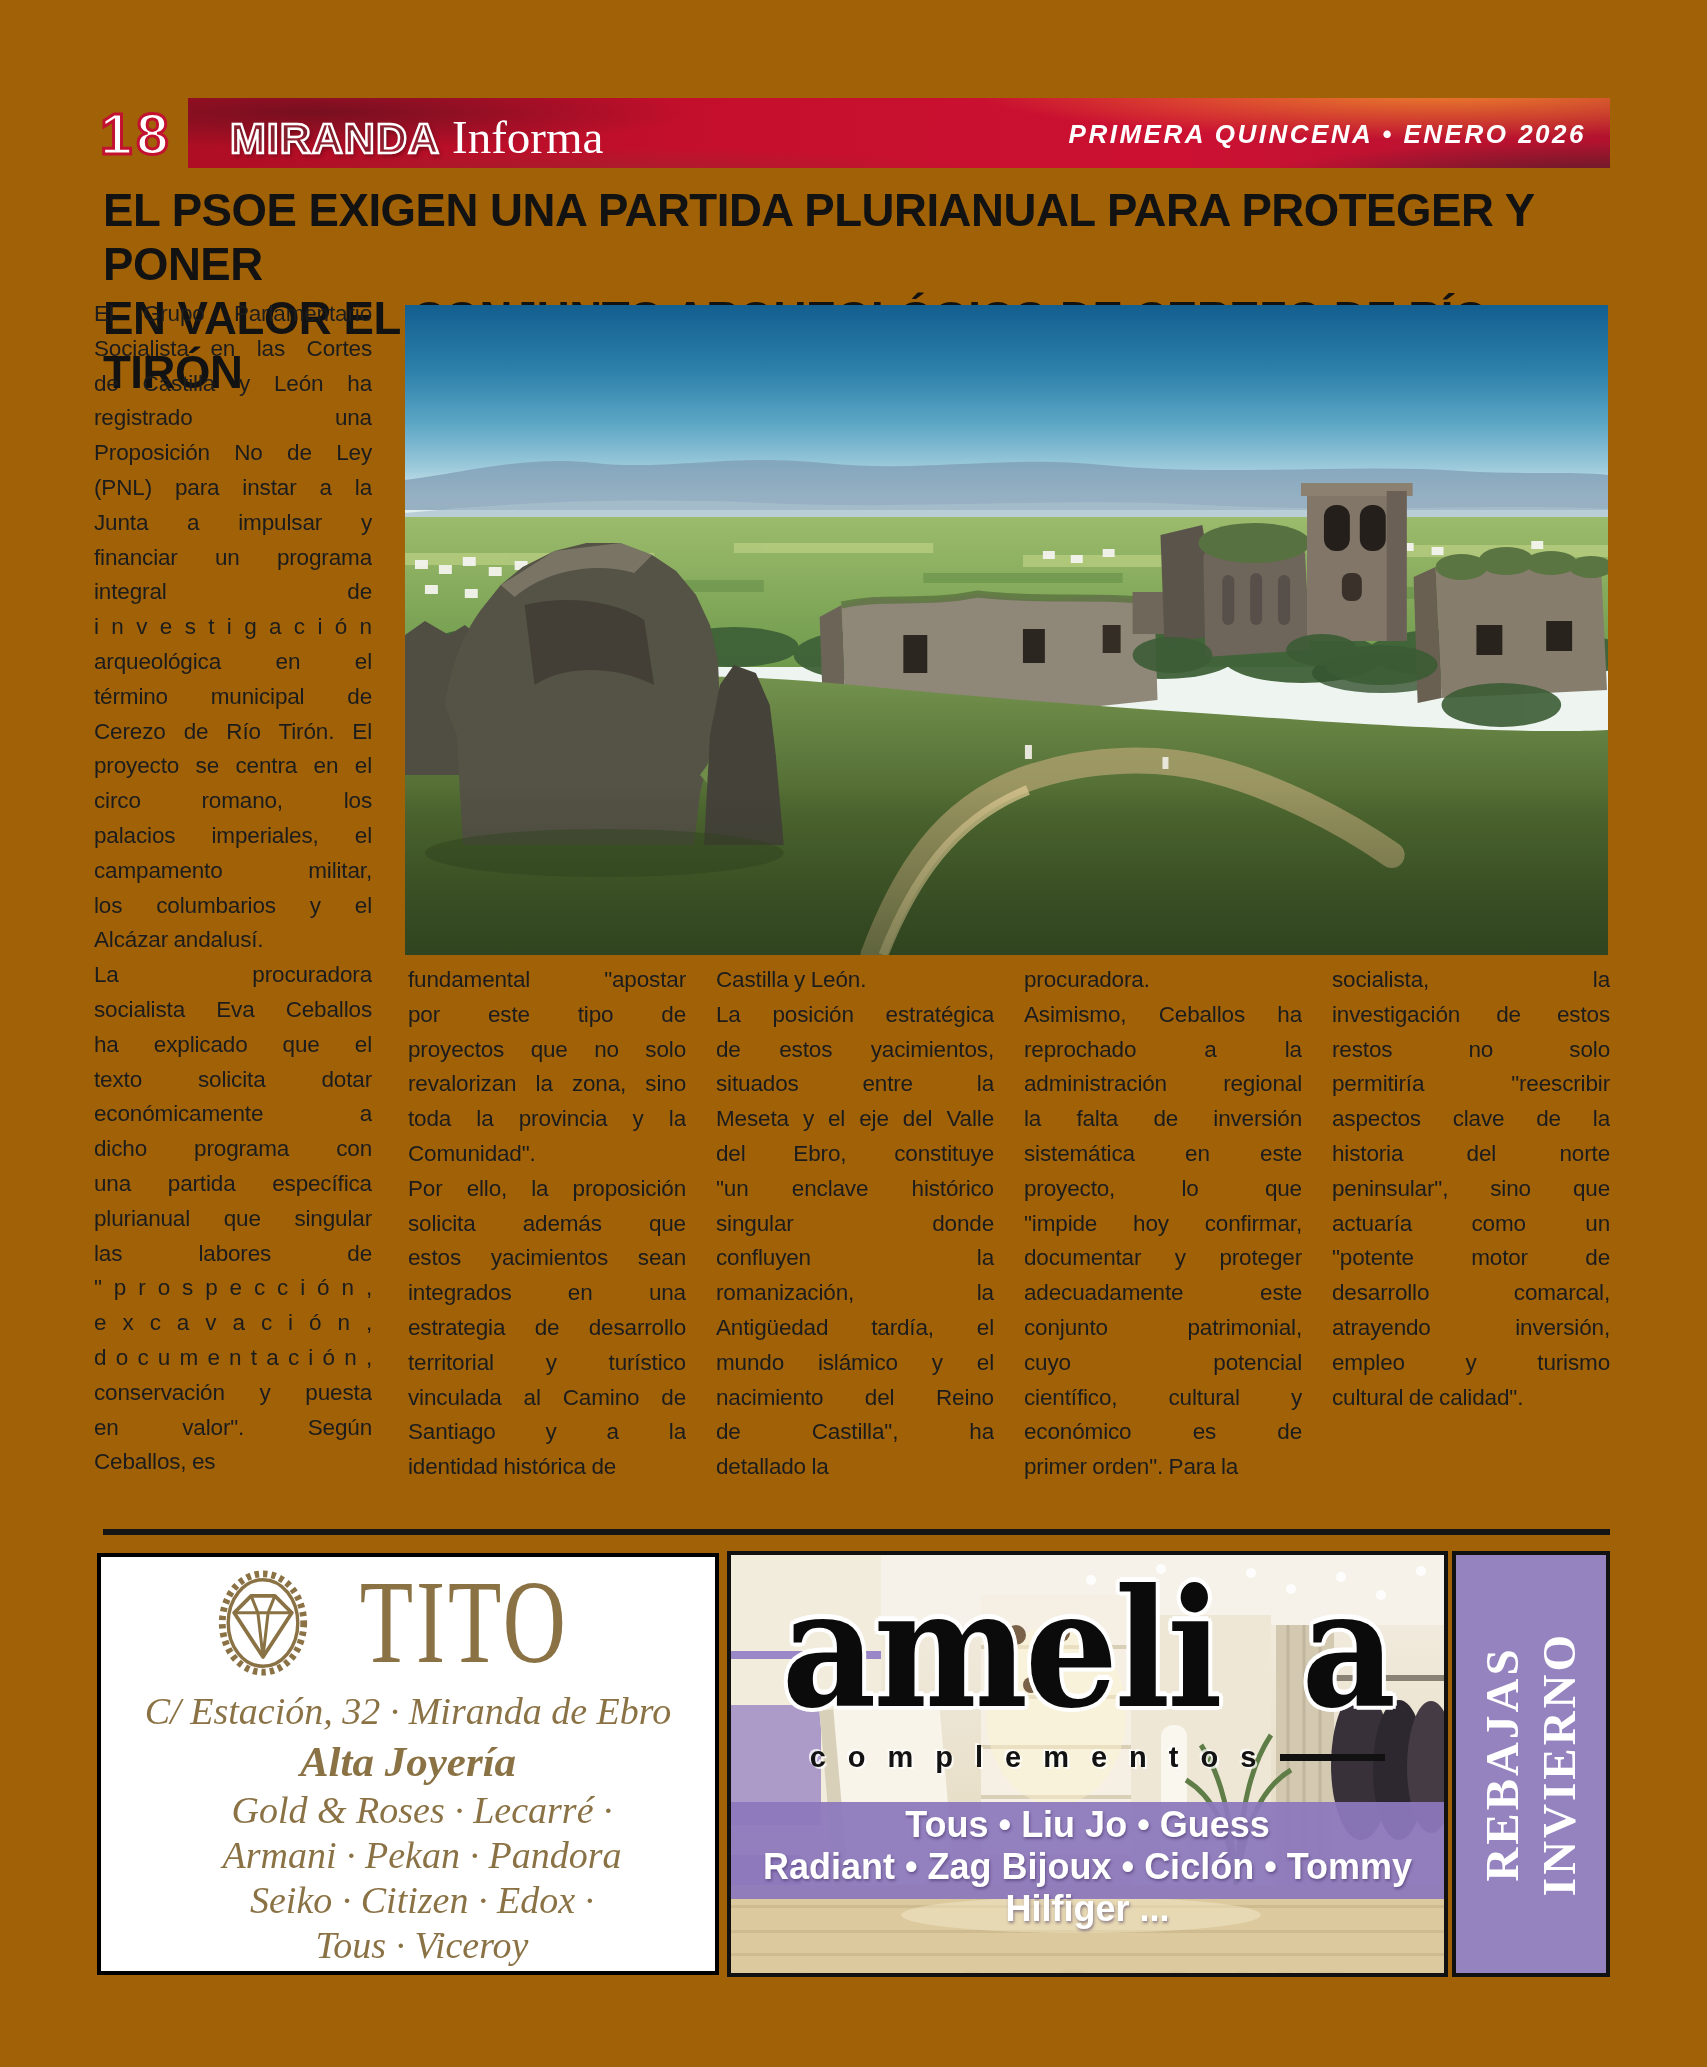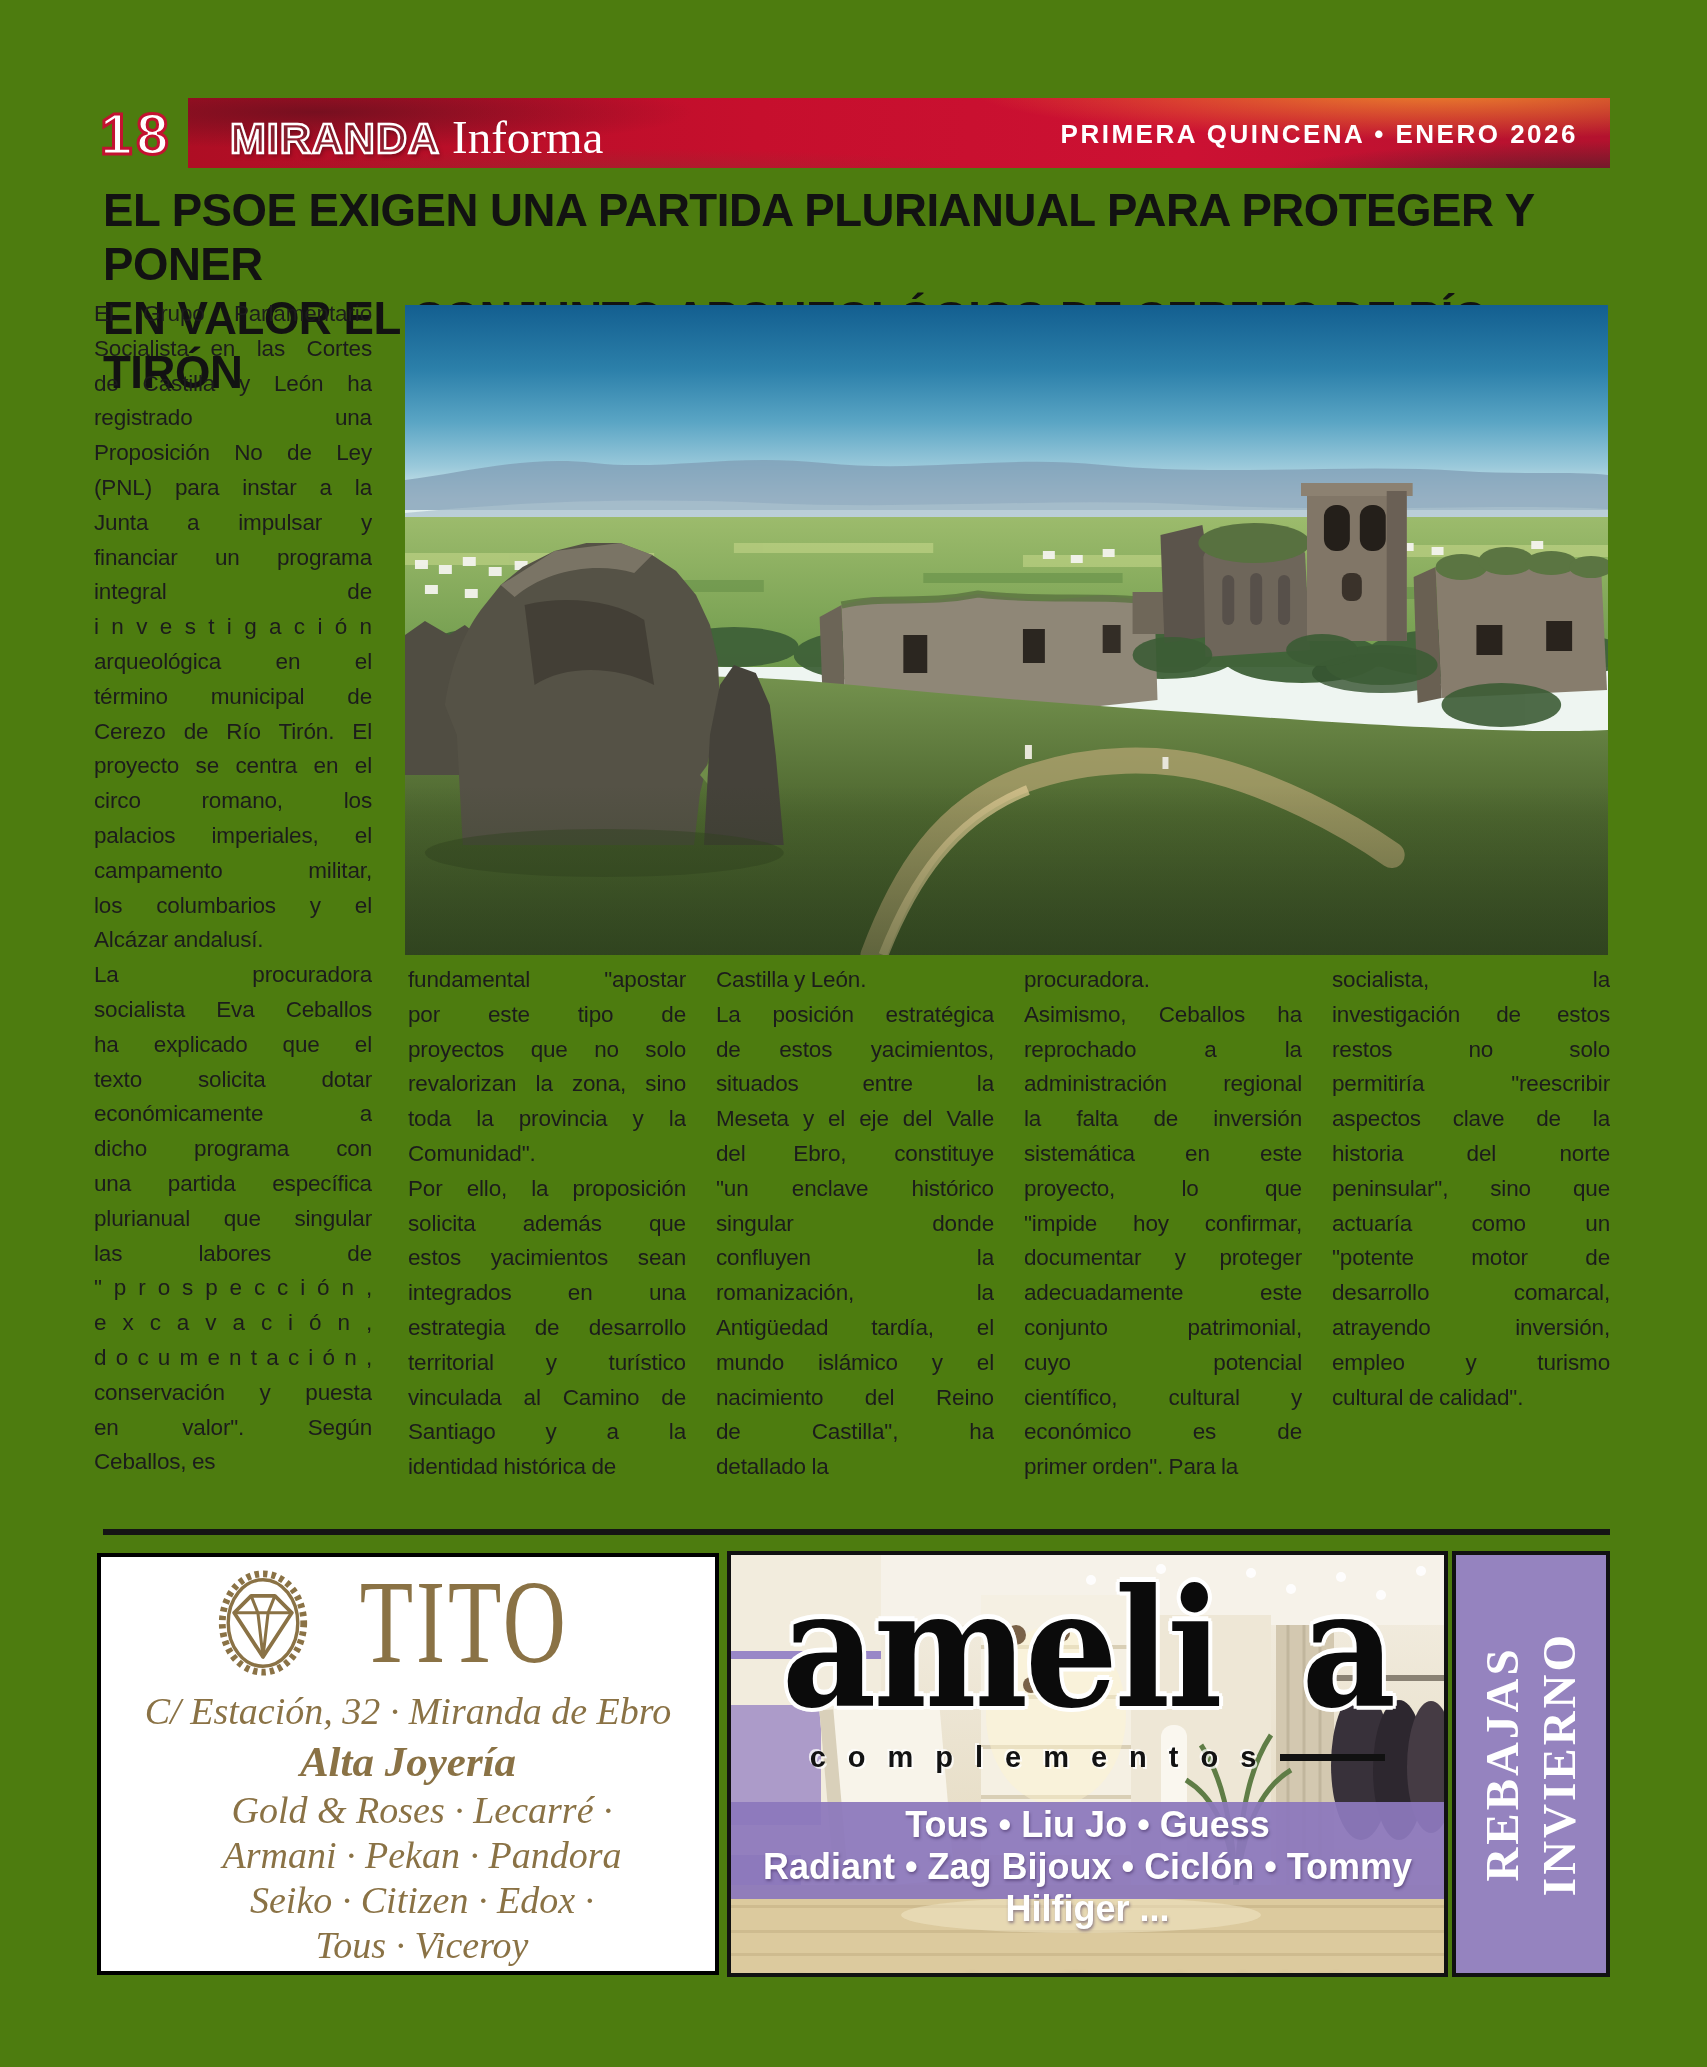--- a/index.html
+++ b/index.html
@@ -1,35 +1,35 @@
 <!DOCTYPE html>
 <html><head>
 <meta charset="utf-8">
 <style>
   html,body{margin:0;padding:0;background:#ffffff;}
-  .page{position:relative;width:1707px;height:2067px;background:#4d7c0f;overflow:hidden;
+  .page{position:relative;width:1707px;height:2067px;background:#a16207;overflow:hidden;
         font-family:"Liberation Sans","DejaVu Sans",sans-serif;}
 
   
   .pageno{position:absolute;left:100px;top:100px;font-size:58px;font-weight:800;
           letter-spacing:4px;color:#fff;-webkit-text-stroke:3px #c31230;}
   .headerbar{position:absolute;left:188px;top:98px;width:1422px;height:70px;
     background:
       radial-gradient(60% 130% at 88% -12%, rgba(240,140,44,.95) 0%, rgba(240,140,44,0) 55%),
       radial-gradient(42% 95% at 100% 118%, rgba(62,32,40,.8) 0%, rgba(62,32,40,0) 60%),
       radial-gradient(38% 75% at 9% 20%, rgba(86,16,28,.65) 0%, rgba(86,16,28,0) 70%),
       radial-gradient(45% 60% at 30% 108%, rgba(120,60,50,.35) 0%, rgba(120,60,50,0) 60%),
       linear-gradient(92deg,#ae0e24 0%,#c60f2d 40%,#cc1133 70%,#b3122e 100%);}
   .brand{position:absolute;left:42px;bottom:4px;white-space:nowrap;}
   .brand-bold{font-size:43px;font-weight:800;letter-spacing:1px;color:rgba(255,255,255,.08);
               -webkit-text-stroke:2.4px #ffffff;text-shadow:2px 3px 4px rgba(70,8,18,.55);text-align:right;}
   .brand-serif{font-family:"Liberation Serif","DejaVu Serif",serif;font-size:47px;color:#fff;
                margin-left:12px;}
-  .edition{position:absolute;right:32px;bottom:18px;font-size:26px;font-weight:700;
-           letter-spacing:2.5px;color:#fff;}
+  .edition{position:absolute;right:24px;bottom:18px;font-size:26px;font-weight:700;
+           letter-spacing:2.5px;color:#fff;font-style:italic;}
 
   
   .headline{position:absolute;left:103px;top:183px;width:1560px;margin:0;
             font-size:47px;line-height:54px;font-weight:700;letter-spacing:-0.5px;
             color:#121212;transform:scaleX(.97);transform-origin:left top;}
 
   
   .photo{position:absolute;left:405px;top:305px;width:1203px;height:650px;overflow:hidden;}
   .photo svg{display:block;width:100%;height:100%;}
   .col{position:absolute;width:278px;font-size:22.5px;line-height:34.8px;color:#1c1c1c;

